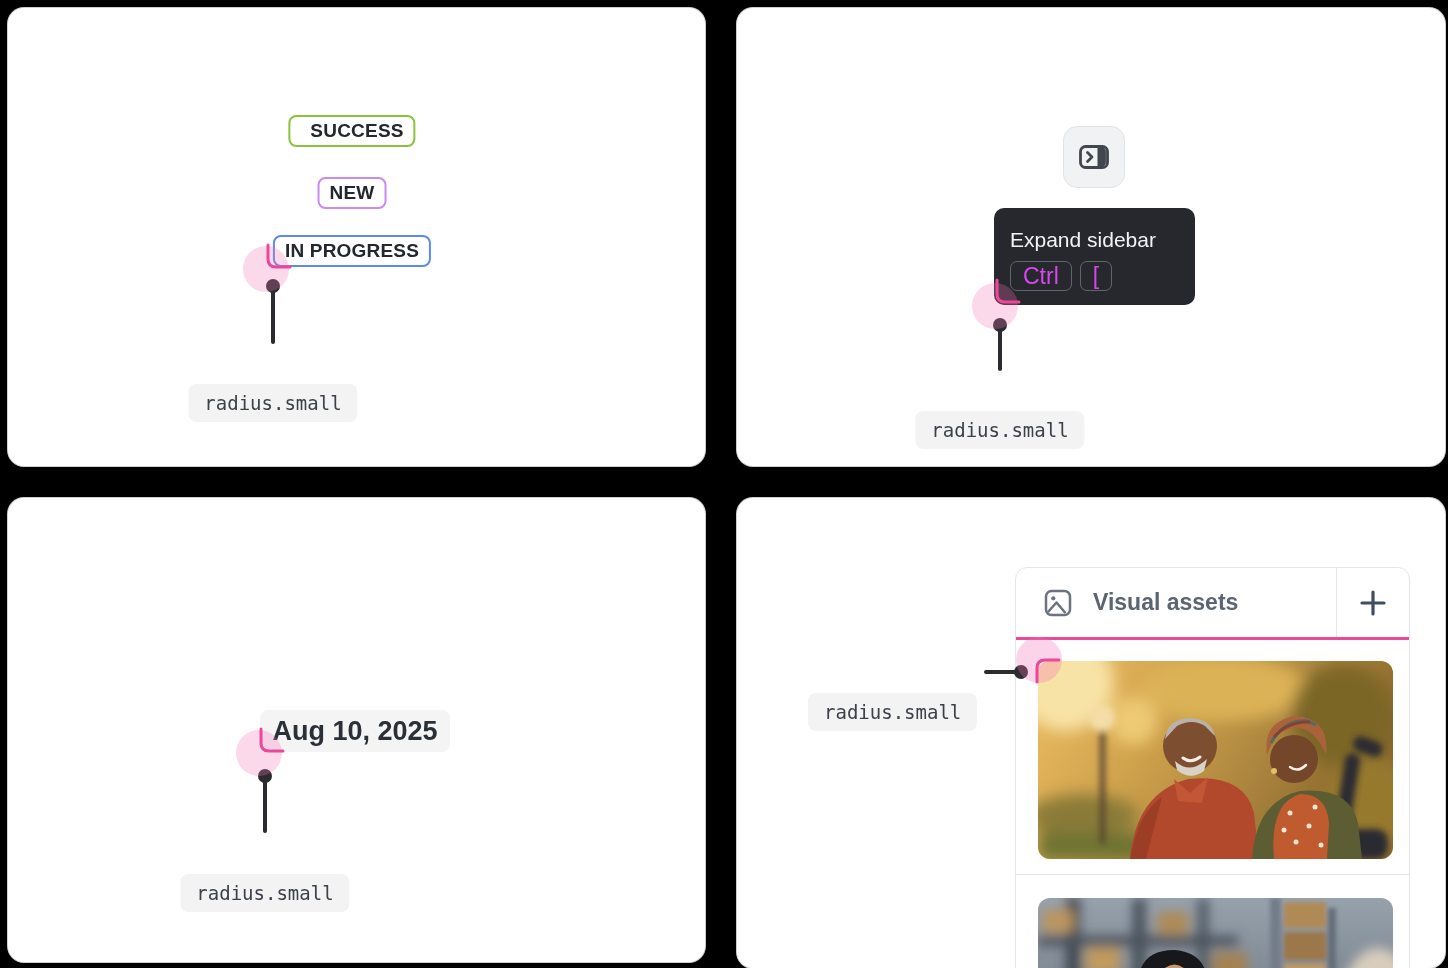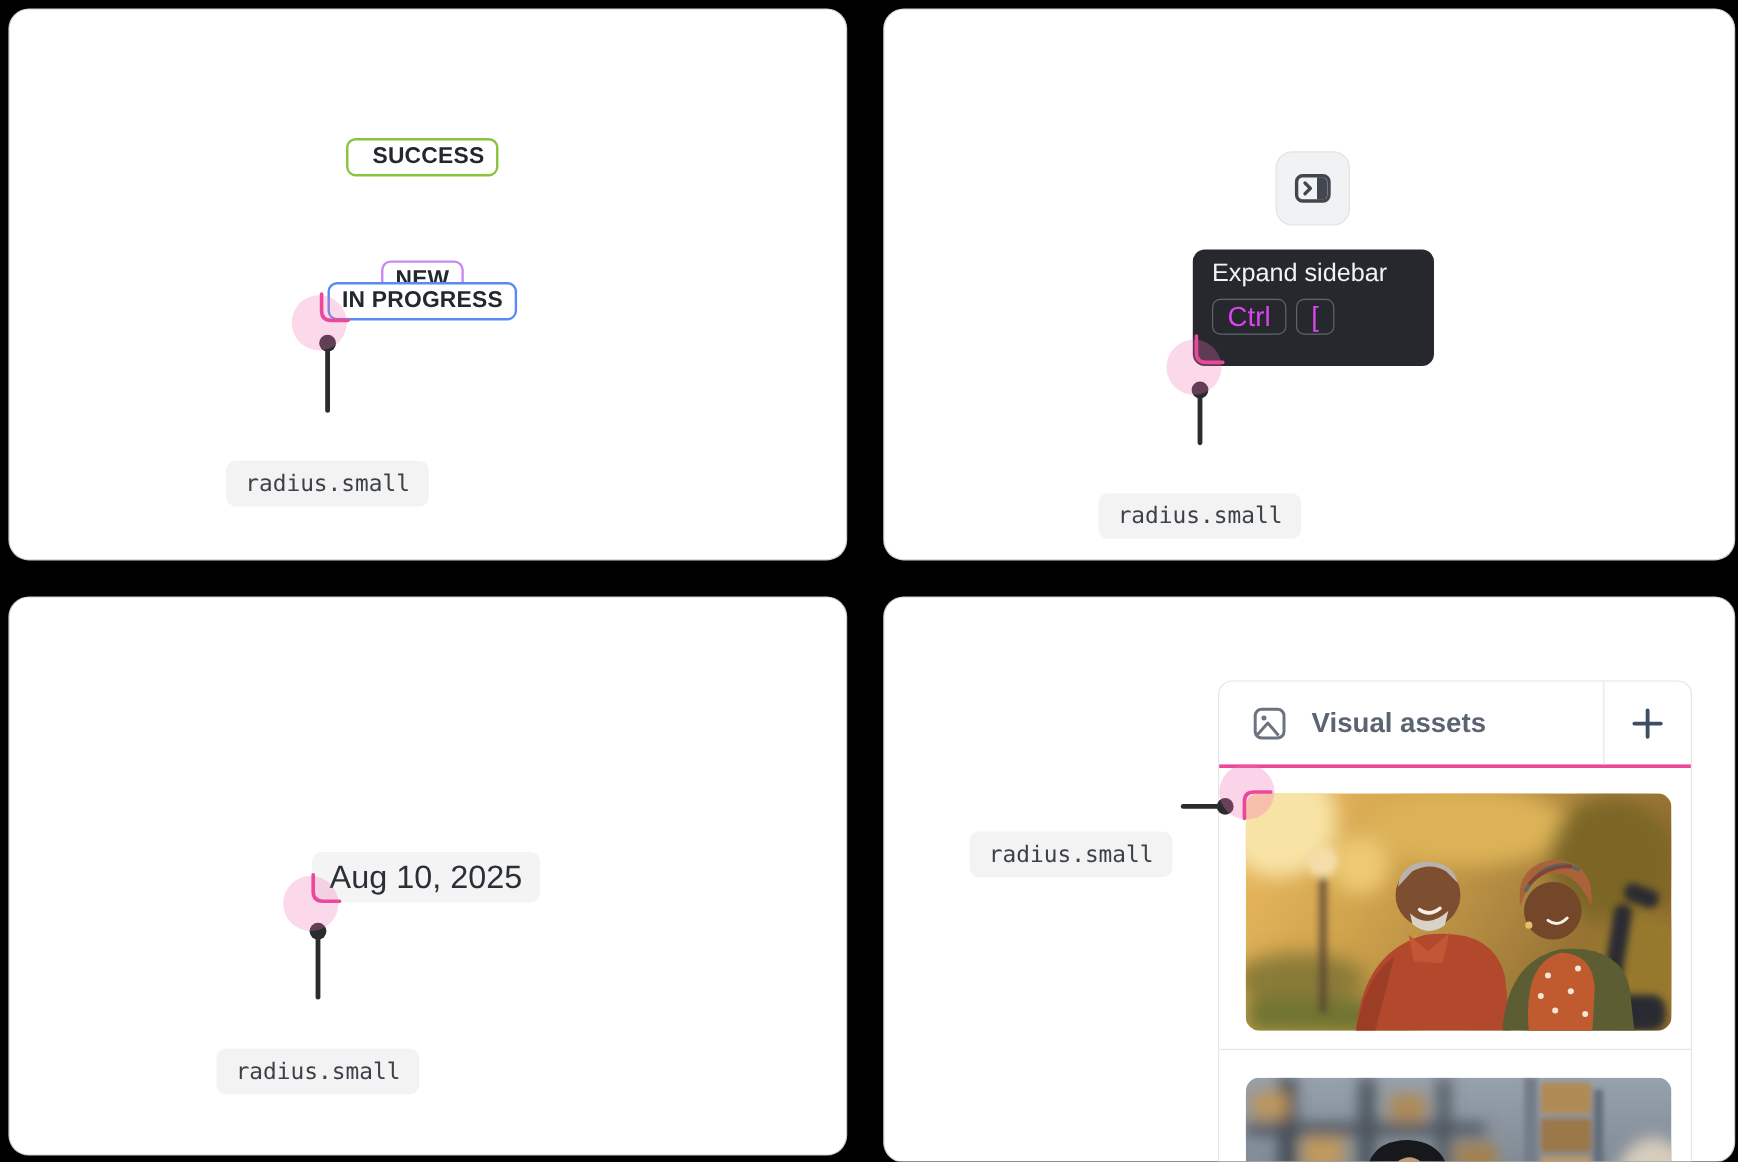--- a/index.html
+++ b/index.html
@@ -27,51 +27,51 @@
   .dot { position:absolute; width:14px; height:14px; border-radius:50%; background:#2b2c30; z-index:5; }
   .token { position:absolute; background:#f3f3f4; border-radius:8px; padding:8px 16px;
            font-family:"DejaVu Sans Mono", monospace; font-size:19px; color:#3c4149; white-space:nowrap; z-index:5;margin-top:40px; }
   .token.centered { transform:translateX(-50%); }
 
   
   .icon-btn { position:absolute; left:326px; top:118px; width:62px; height:62px;
               background:#f1f2f4; border:1px solid #e0e3e7; border-radius:14px;
               display:flex; align-items:center; justify-content:center; cursor:pointer; }
   .tooltip { position:absolute; left:257px; top:200px; width:201px; height:97px;
-             background:#26282d; border-radius:10px; padding:8px 16px; }
+             background:#26282d; border-radius:10px; padding:20px 16px; }
   .tooltip-title { font-size:21px; color:#f2f3f5; margin-bottom:9px; }
   .key-row { display:flex; gap:8px; }
   .kbd { border:1.5px solid #5f6570; border-radius:7px; padding:2px 12px;
          font-size:23px; color:#d946ef; line-height:24px; }
 
   
   .date-chip { position:absolute; left:252px; top:212px; width:190px; height:42px;
                background:#f4f4f5; border-radius:8px; display:flex; align-items:center; justify-content:center;
-               font-size:27px; color:#2b2f36; }
+               font-size:27px; color:#2b2f36;font-weight:bold; }
 
   
   .assets-panel { position:absolute; left:278px; top:69px; width:395px; height:420px;
                   border:1px solid #e3e6ea; border-radius:12px; background:#fff; }
   .assets-header { height:72px; display:flex; border-bottom:3px solid #ec4899; }
   .assets-header-left { flex:1; display:flex; align-items:center; gap:20px; padding-left:27px; }
   .assets-title { font-size:23px; font-weight:700; color:#5b6471; }
   .add-cell { width:73px; border-left:1px solid #e3e6ea; display:flex; align-items:center; justify-content:center; cursor:pointer; }
   .assets-body { position:relative; }
   .asset-img { position:absolute; left:22px; width:355px; border-radius:12px; overflow:hidden; cursor:pointer; }
   #asset-1 { top:21px; height:198px; }
   #asset-2 { top:258px; height:190px; }
   .asset-img svg { display:block; width:100%; height:100%; }
   .assets-divider { position:absolute; left:0; right:0; top:234px; height:1px; background:#e3e6ea; }
 </style>
 </head>
 <body>
 
 <section class="card" id="card-badges">
   <div class="badge" id="badge-success" style="border-color: rgb(138, 196, 61);">SUCCESS</div>
-  <div class="badge" id="badge-new" style="border-color: rgb(202, 139, 240); margin-top: 40px;">NEW</div>
+  <div class="badge" id="badge-new" style="border-color: rgb(202, 139, 240);">NEW</div>
   <div class="badge" id="badge-progress" style="border-color: rgb(90, 138, 242);">IN PROGRESS</div>
 
   <svg class="marker" style="left:232px; top:231px;" viewBox="0 0 56 56">
     <circle cx="26" cy="30" r="23" fill="#f472b6" opacity="0.28"></circle>
     <path d="M 28 6 L 28 20 Q 28 28 36 28 L 50 28" fill="none" stroke="#ec4899" stroke-width="3" stroke-linecap="round"></path>
   </svg>
   <div class="dot" style="left:258px; top:271px;"></div>
   <div class="conn-v" style="left:263px; top:282px; height:54px;"></div>
   <div class="token centered" style="left:265px; top:336px;">radius.small</div>
 </section>

